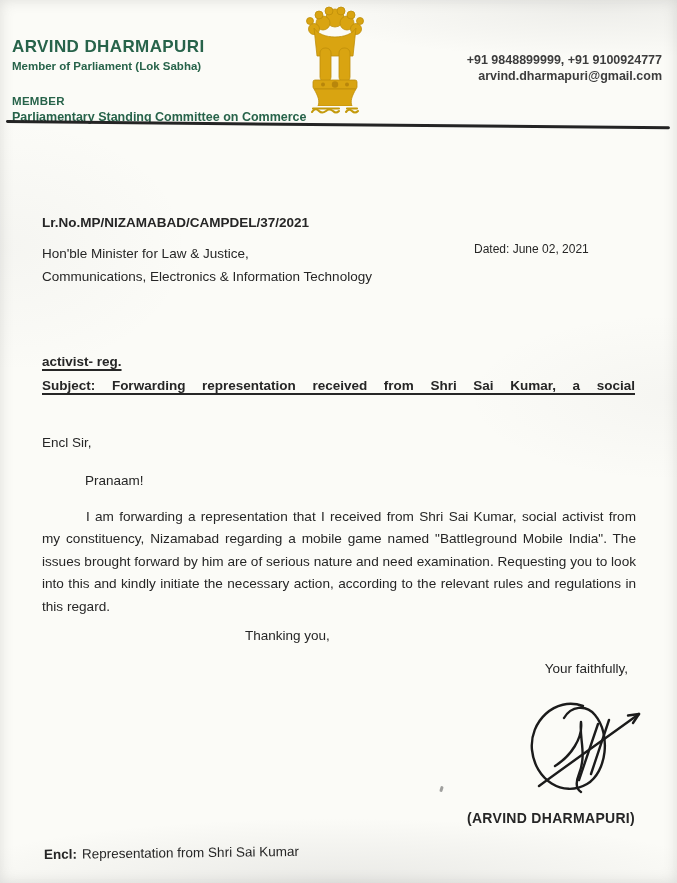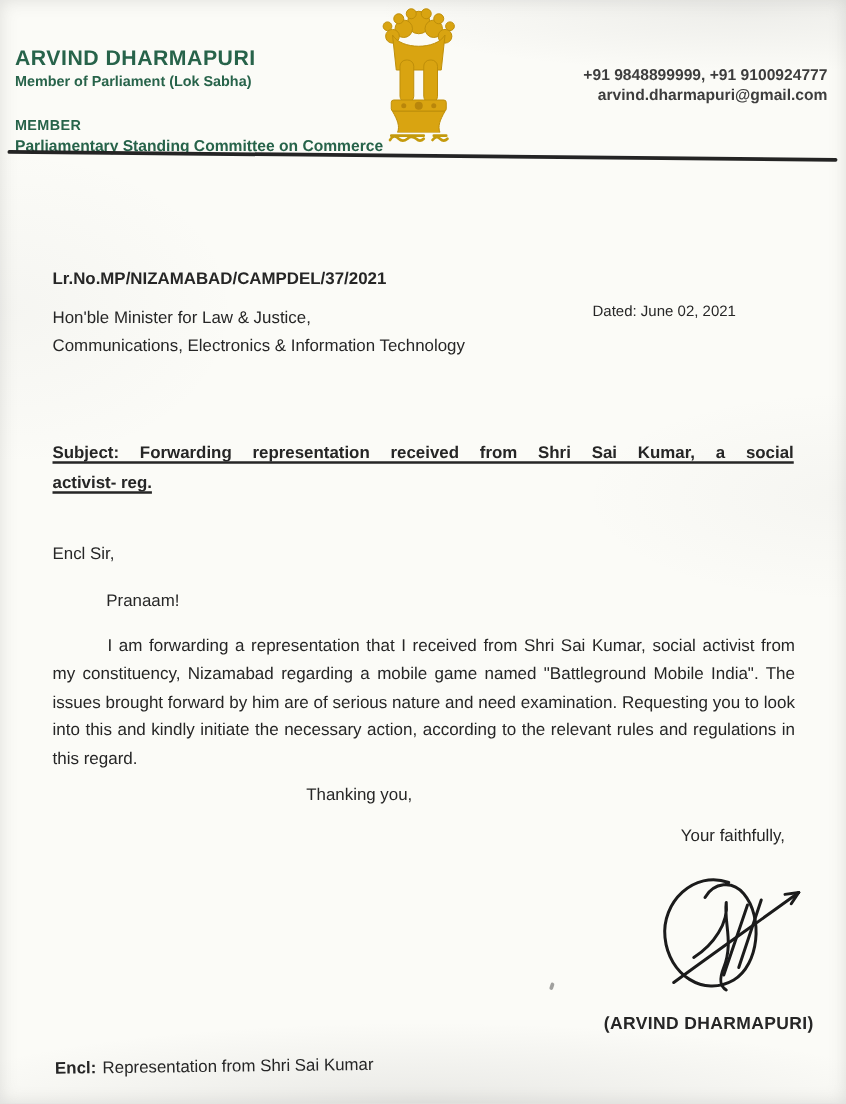--- a/index.html
+++ b/index.html
@@ -59,21 +59,21 @@
                       text-indent: 44px; }
 
   .thanking    { position: absolute; left: 245px; top: 628px; font-size: 13.5px; }
   .valediction { position: absolute; left: 42px; top: 661px; width: 586px;
                  text-align: right; font-size: 13.5px; }
 
   .signature-block { position: absolute; left: 503px; top: 694px; width: 148px; height: 102px; }
   .scan-speck { position: absolute; left: 440px; top: 786px; width: 3px; height: 6px;
                 background: rgba(70,70,70,0.5); border-radius: 2px; transform: rotate(18deg); }
 
-  .signatory { position: absolute; left: 58px; top: 810px; width: 593px; text-align: right;
+  .signatory { position: absolute; left: 42px; top: 810px; width: 593px; text-align: right;
                font-size: 14px; font-weight: bold; letter-spacing: 0.3px; }
 
   .enclosure { position: absolute; left: 44px; top: 847px; font-size: 13.5px;
                transform: rotate(-0.7deg); transform-origin: left center; }
   .enclosure .e-label { font-weight: bold; }
   .enclosure .e-text { margin-left: 5px; }
 </style>
 </head>
 <body>
 
@@ -135,22 +135,22 @@
 
   <div class="ref-number">Lr.No.MP/NIZAMABAD/CAMPDEL/37/2021</div>
   <div class="ref-date">Dated: June 02, 2021</div>
 
   <div class="recipient">
     <div>Hon'ble Minister for Law &amp; Justice,</div>
     <div>Communications, Electronics &amp; Information Technology</div>
   </div>
 
   <div class="subject">
+    <div class="s-line">activist- reg.</div>
     <div class="s-line s-line1">Subject: Forwarding representation received from Shri Sai Kumar, a social</div>
-    <div class="s-line">activist- reg.</div>
   </div>
 
   <div class="greeting">Encl Sir,</div>
   <div class="salutation">Pranaam!</div>
   <div class="letter-paragraph">I am forwarding a representation that I received from Shri Sai Kumar, social activist from my constituency, Nizamabad regarding a mobile game named "Battleground Mobile India". The issues brought forward by him are of serious nature and need examination. Requesting you to look into this and kindly initiate the necessary action, according to the relevant rules and regulations in this regard.</div>
   <div class="thanking">Thanking you,</div>
   <div class="valediction">Your faithfully,</div>
 
   <div class="signature-block">
     <svg width="148" height="102" viewBox="0 0 148 102">

